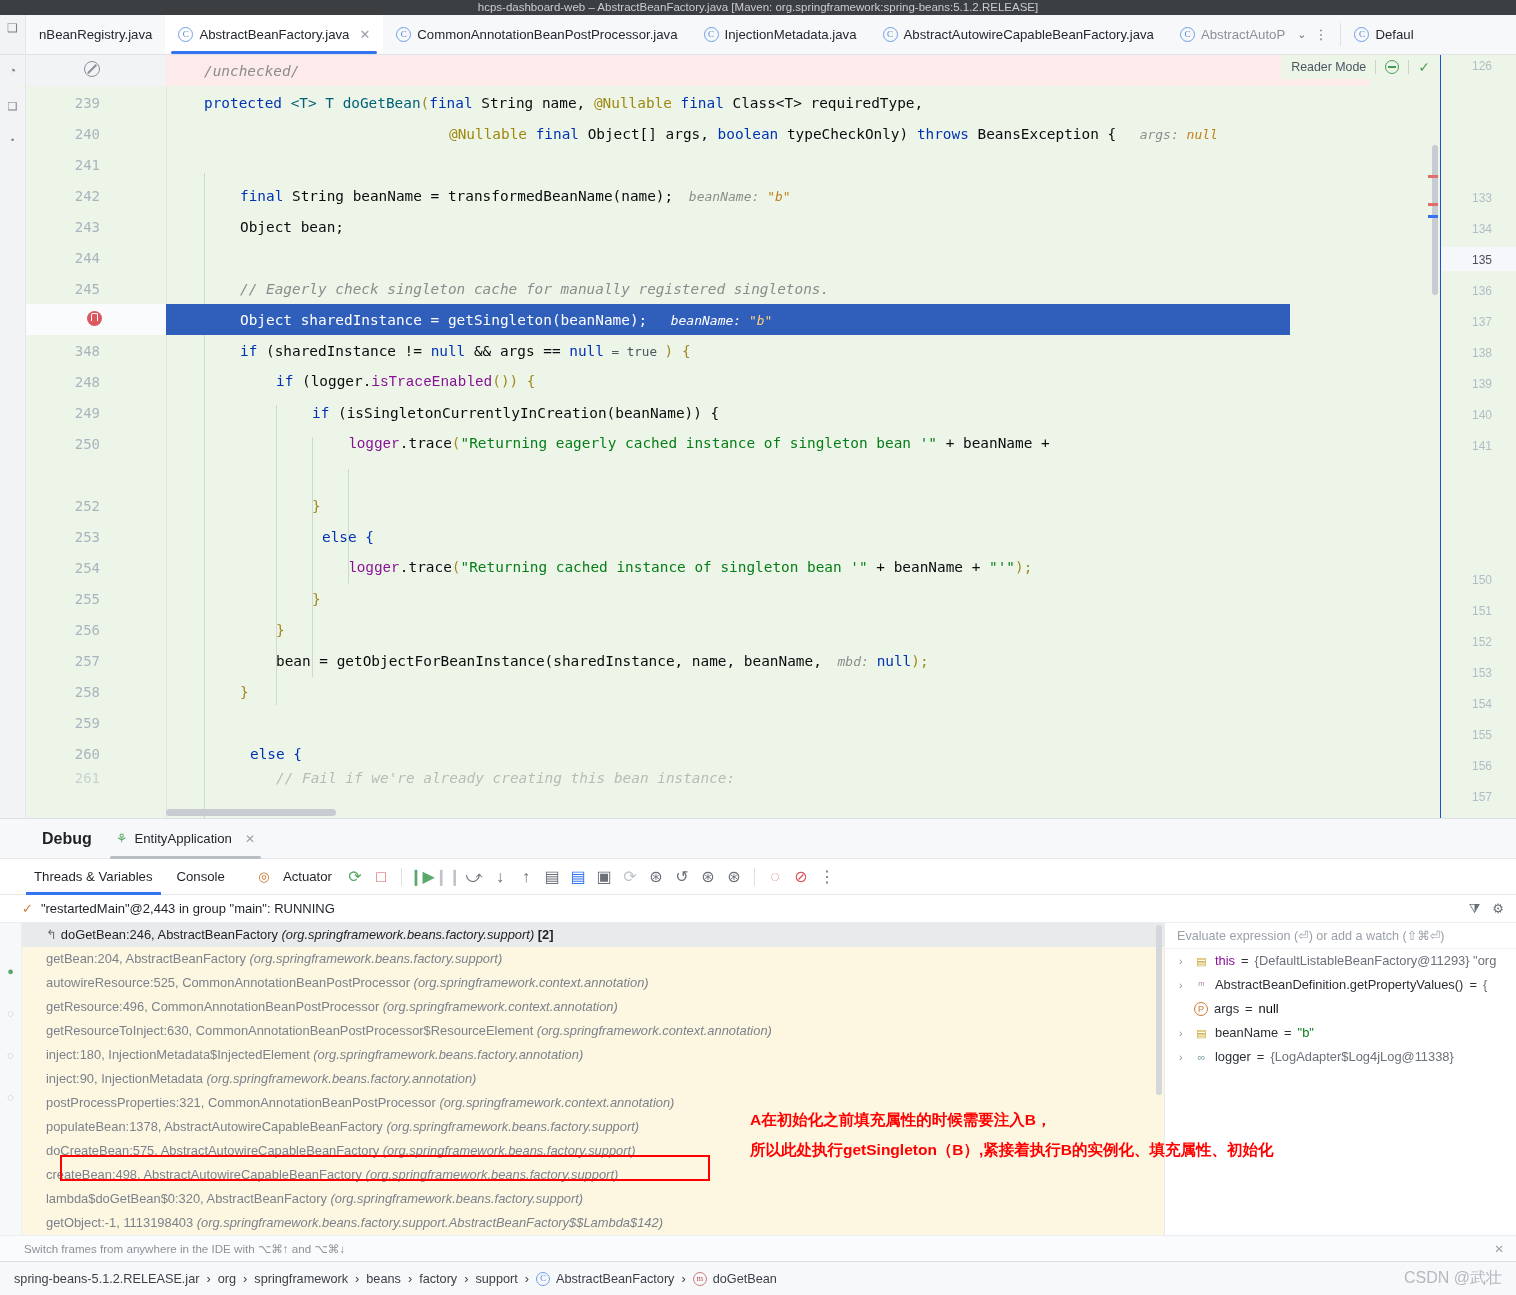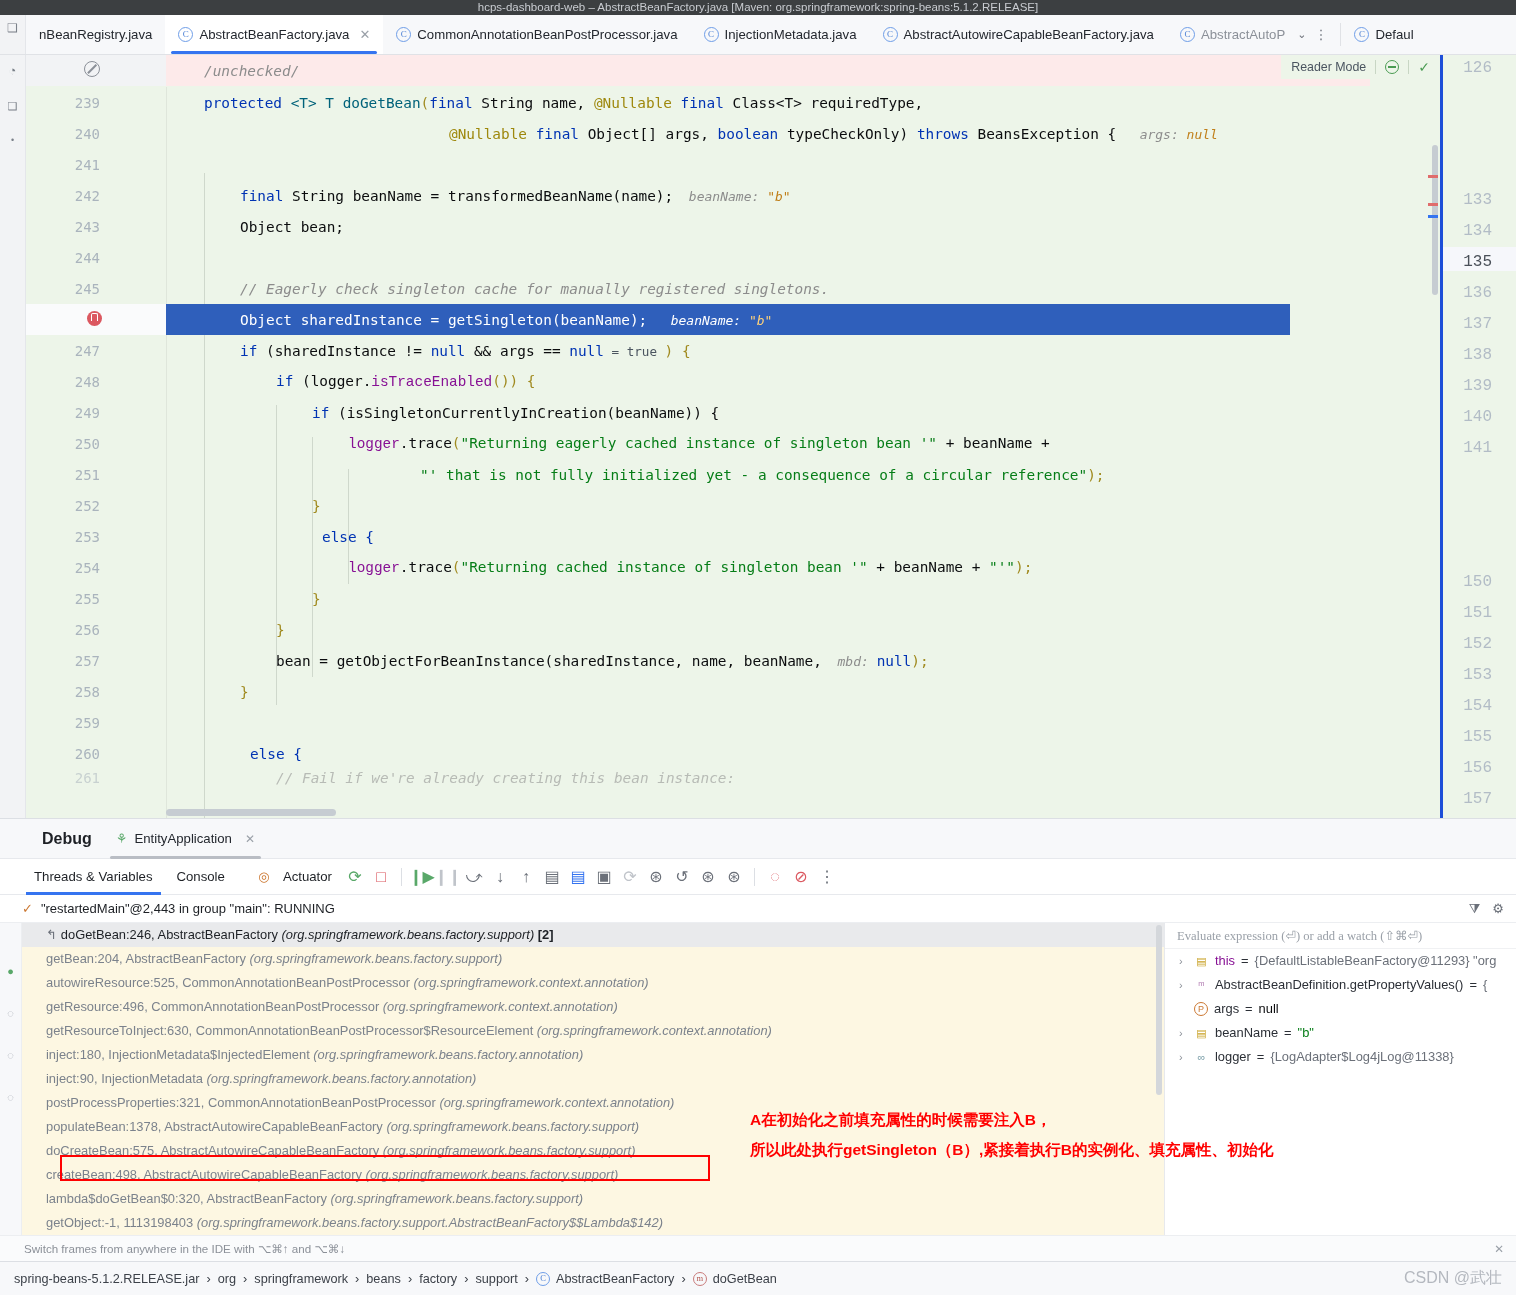--- a/index.html
+++ b/index.html
@@ -76,24 +76,24 @@
   .editor {
     position: relative;
     flex: 1 1 auto;
     background: #edf5e9;
     overflow: hidden;
     font-family: "DejaVu Sans Mono", monospace;
     font-size: 14.4px;
   }
   .rightpane {
     width: 76px; flex: 0 0 76px; background: #edf5e9;
-    border-left: 3px solid #1d4ed8;
+    border-left: 1px solid #1d4ed8;
     position: relative;
-    font-family: Liberation Mono, monospace;
-    font-size: 16px; color: #b2bcc6;
+    font-family: Liberation Sans, sans-serif;
+    font-size: 12px; color: #b2bcc6;
   }
   .rightpane .rn {
     position: absolute; right: 24px; text-align: right;
   }
   .rightpane .rn.cur {
     color: #4a5059;
   }
   .rightpane .curband {
     position: absolute; left: 0; right: 0; height: 24px; background: #f6f7fb;
   }
@@ -260,21 +260,21 @@
     color: #ff0000; font-size: 15.5px; font-weight: bold; line-height: 30px;
     white-space: nowrap; z-index: 9;
     font-family: "Liberation Sans", sans-serif;
   }
 
   .vars {
     flex: 1 1 auto; background: #ffffff; position: relative; overflow: hidden;
   }
   .vars-eval {
     height: 26px; line-height: 26px; padding-left: 12px;
-    font-family:Liberation Serif, serif; font-size: 12.6px; color:#9aa0a8;
+    font-family:Liberation Sans, sans-serif; font-size: 12.6px; color:#9aa0a8;
     background:#fff; white-space:nowrap; border-bottom:1px solid #f0f1f3;
   }
   .var-row {
     height: 24px; line-height:24px; display:flex; align-items:center; gap:6px;
     padding-left: 14px; font-size: 12.9px; color:#2b2f36; white-space:nowrap;
   }
   .var-row .chev { color:#8b9098; font-size:11px; width:9px; }
   .var-row .nm { color:#871094; }
   .var-row .eq { color:#2b2f36; }
   .var-row .val { color:#6b7079; }
@@ -441,43 +441,39 @@
       </div>
 
       <div class="coderow" style="top:249px;">
         <div class="hl-row-gutter"></div>
         <div class="hl-row"></div>
         <span class="lnum" style="left:42px;width:34px;"><span class="brk"></span></span>
         <span class="codetext on-sel" style="left:214px;z-index:3;"><span>Object sharedInstance = getSingleton(beanName);</span><span class="hint" style="color:#d9e0ec;">&nbsp;&nbsp;&nbsp;<span>beanName:</span> </span><span class="selstr" style="font-style:italic;font-size:13px;">"b"</span></span>
       </div>
 
       <div class="coderow" style="top:280px;">
-        <span class="lnum">247</span>
+        <span class="lnum">348</span>
         <span class="codetext" style="left:214px;"><span class="kw">if </span><span class="w">(sharedInstance != </span><span class="kw">null</span><span class="w"> &amp;&amp; args == </span><span class="kw">null</span><span class="hintb">&nbsp;<span>= true</span>&nbsp;</span><span class="brkt1">) {</span></span>
       </div>
 
       <div class="coderow" style="top:311px;">
         <span class="lnum">248</span>
         <span class="codetext" style="left:250px;"><span class="kw">if </span><span class="w">(logger.</span><span class="fld">isTraceEnabled</span><span class="brkt1">()) {</span></span>
       </div>
 
       <div class="coderow" style="top:342px;">
         <span class="lnum">249</span>
         <span class="codetext" style="left:286px;"><span class="kw">if </span><span class="w">(isSingletonCurrentlyInCreation(beanName)) {</span></span>
       </div>
 
       <div class="coderow" style="top:373px;">
         <span class="lnum">250</span>
         <span class="codetext" style="left:322px;"><span class="fld">logger</span><span class="w">.trace</span><span class="brkt1">(</span><span class="str">"Returning eagerly cached instance of singleton bean '"</span><span class="w"> + beanName +</span></span>
       </div>
 
-      <div class="coderow" style="top:404px;">
-        <span class="lnum">251</span>
-        <span class="codetext" style="left:394px;"><span class="str">"' that is not fully initialized yet - a consequence of a circular reference"</span><span class="brkt1">);</span></span>
-      </div>
 
       <div class="coderow" style="top:435px;">
         <span class="lnum">252</span>
         <span class="codetext brkt1" style="left:286px;">}</span>
       </div>
 
       <div class="coderow" style="top:466px;">
         <span class="lnum">253</span>
         <span class="codetext" style="left:296px;"><span class="kw">else {</span></span>
       </div>

